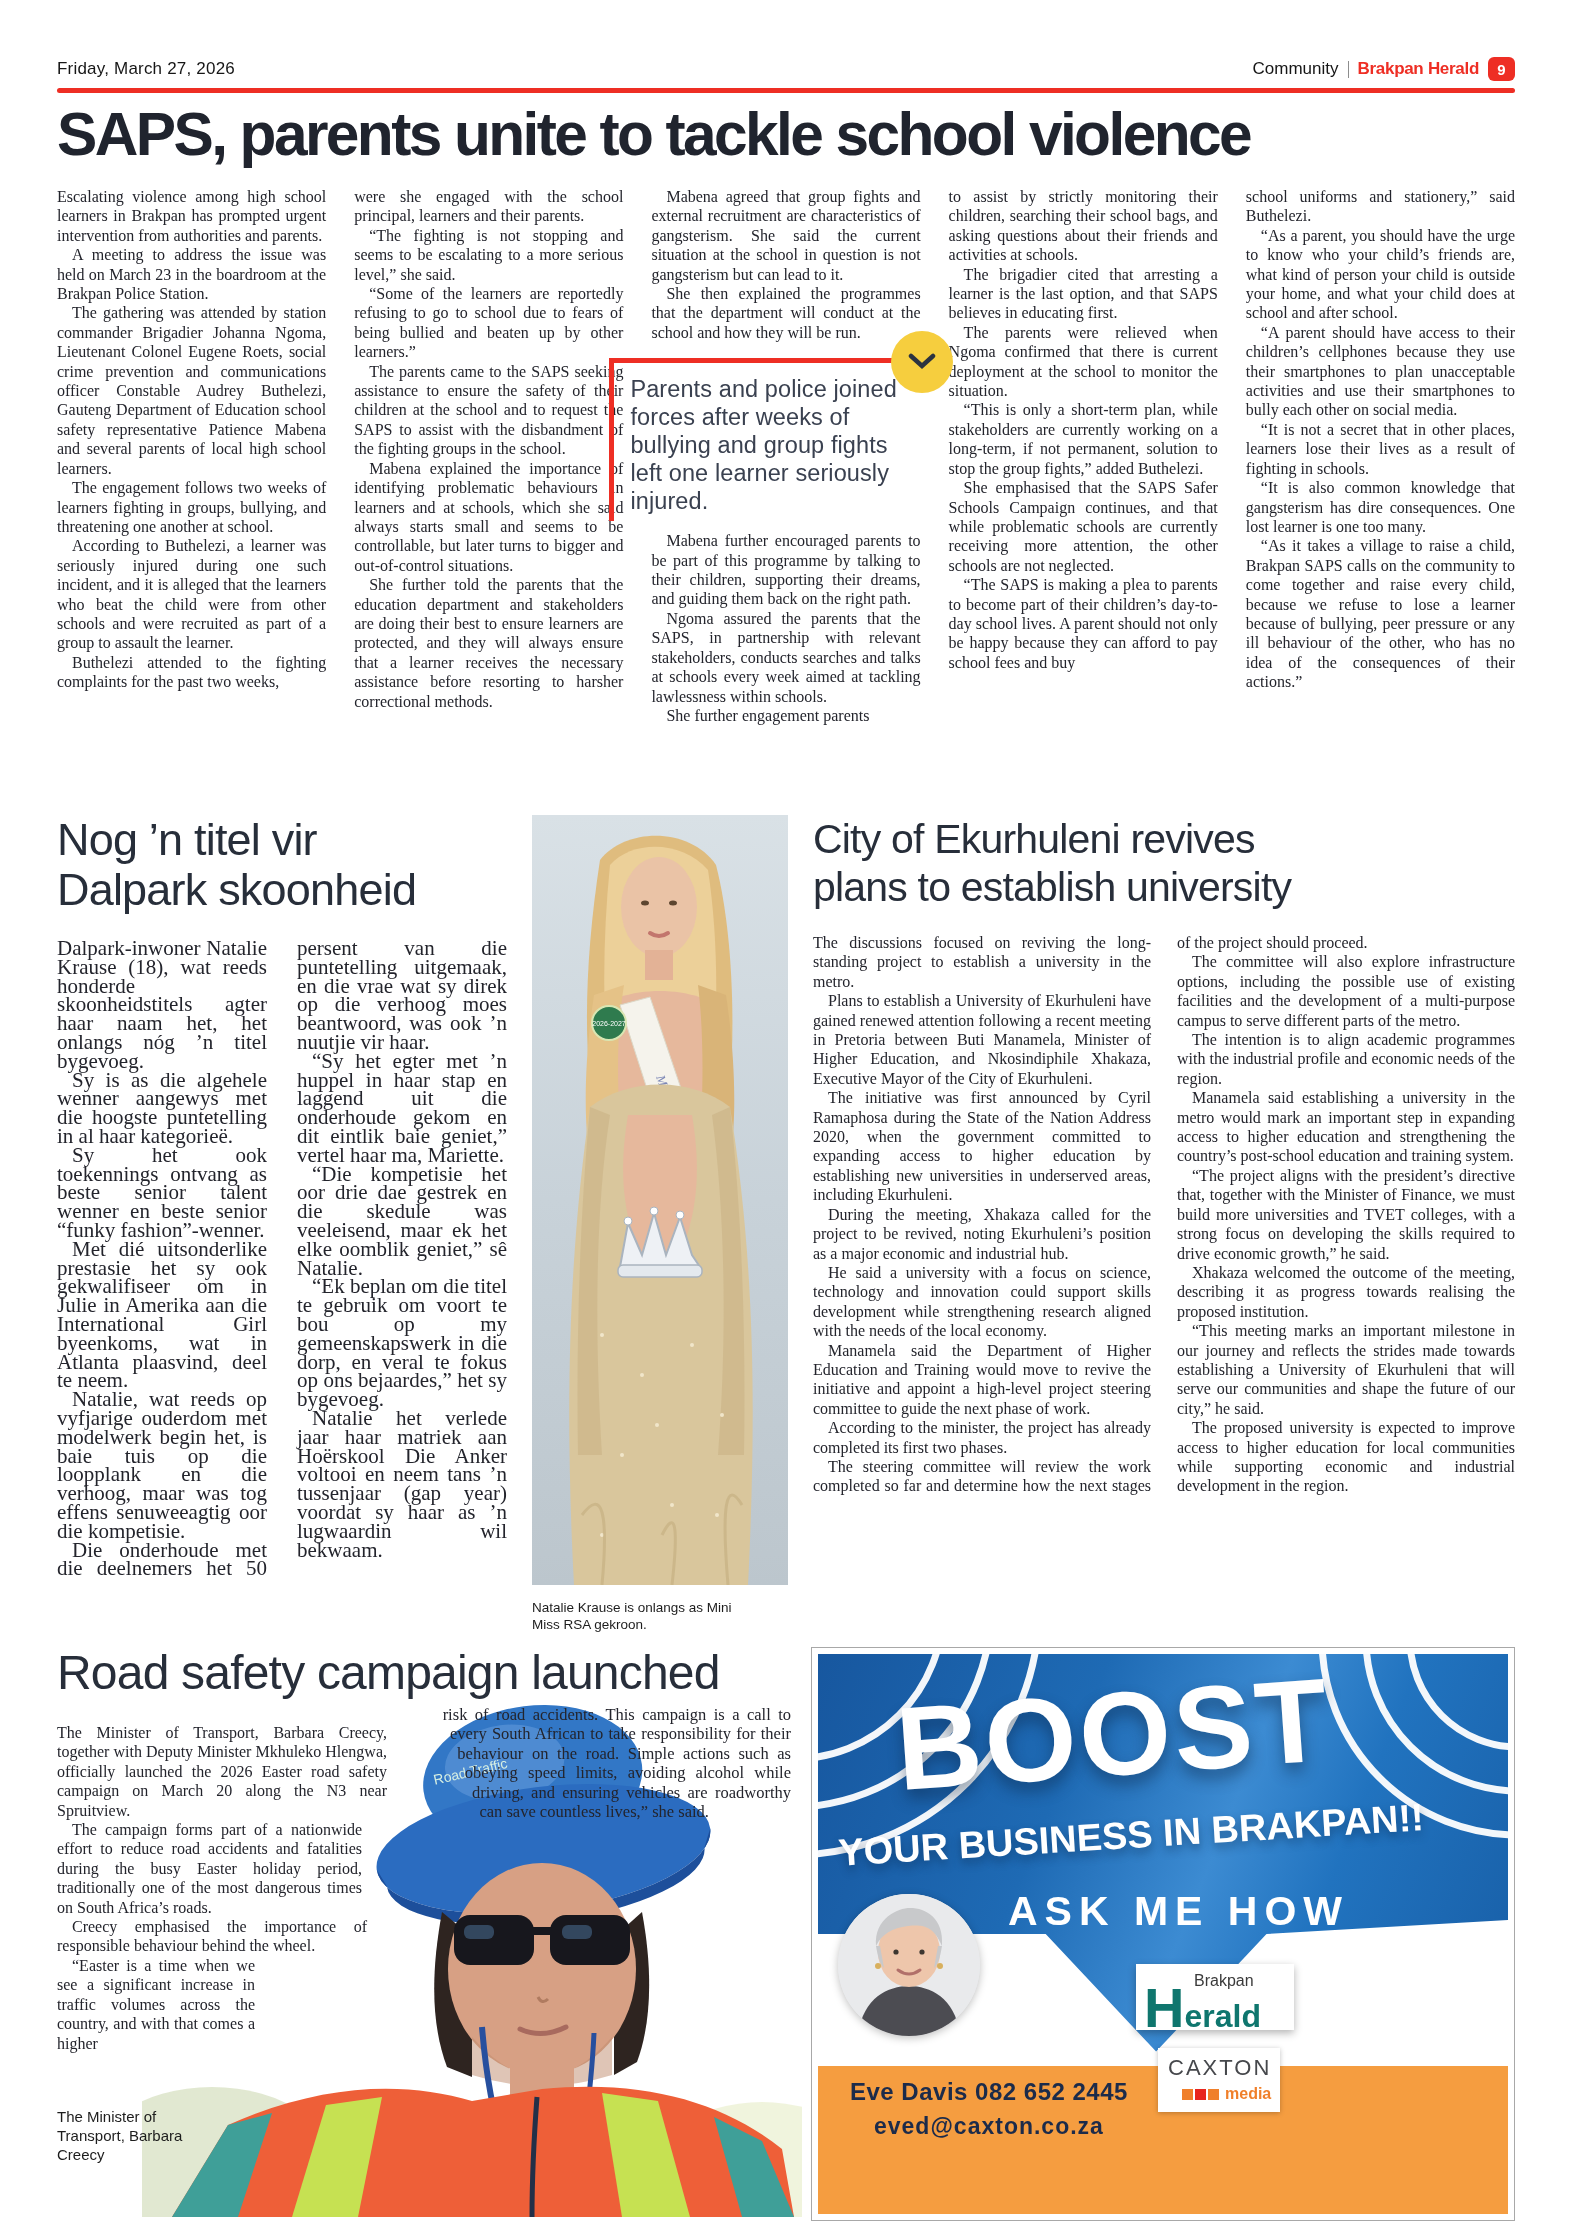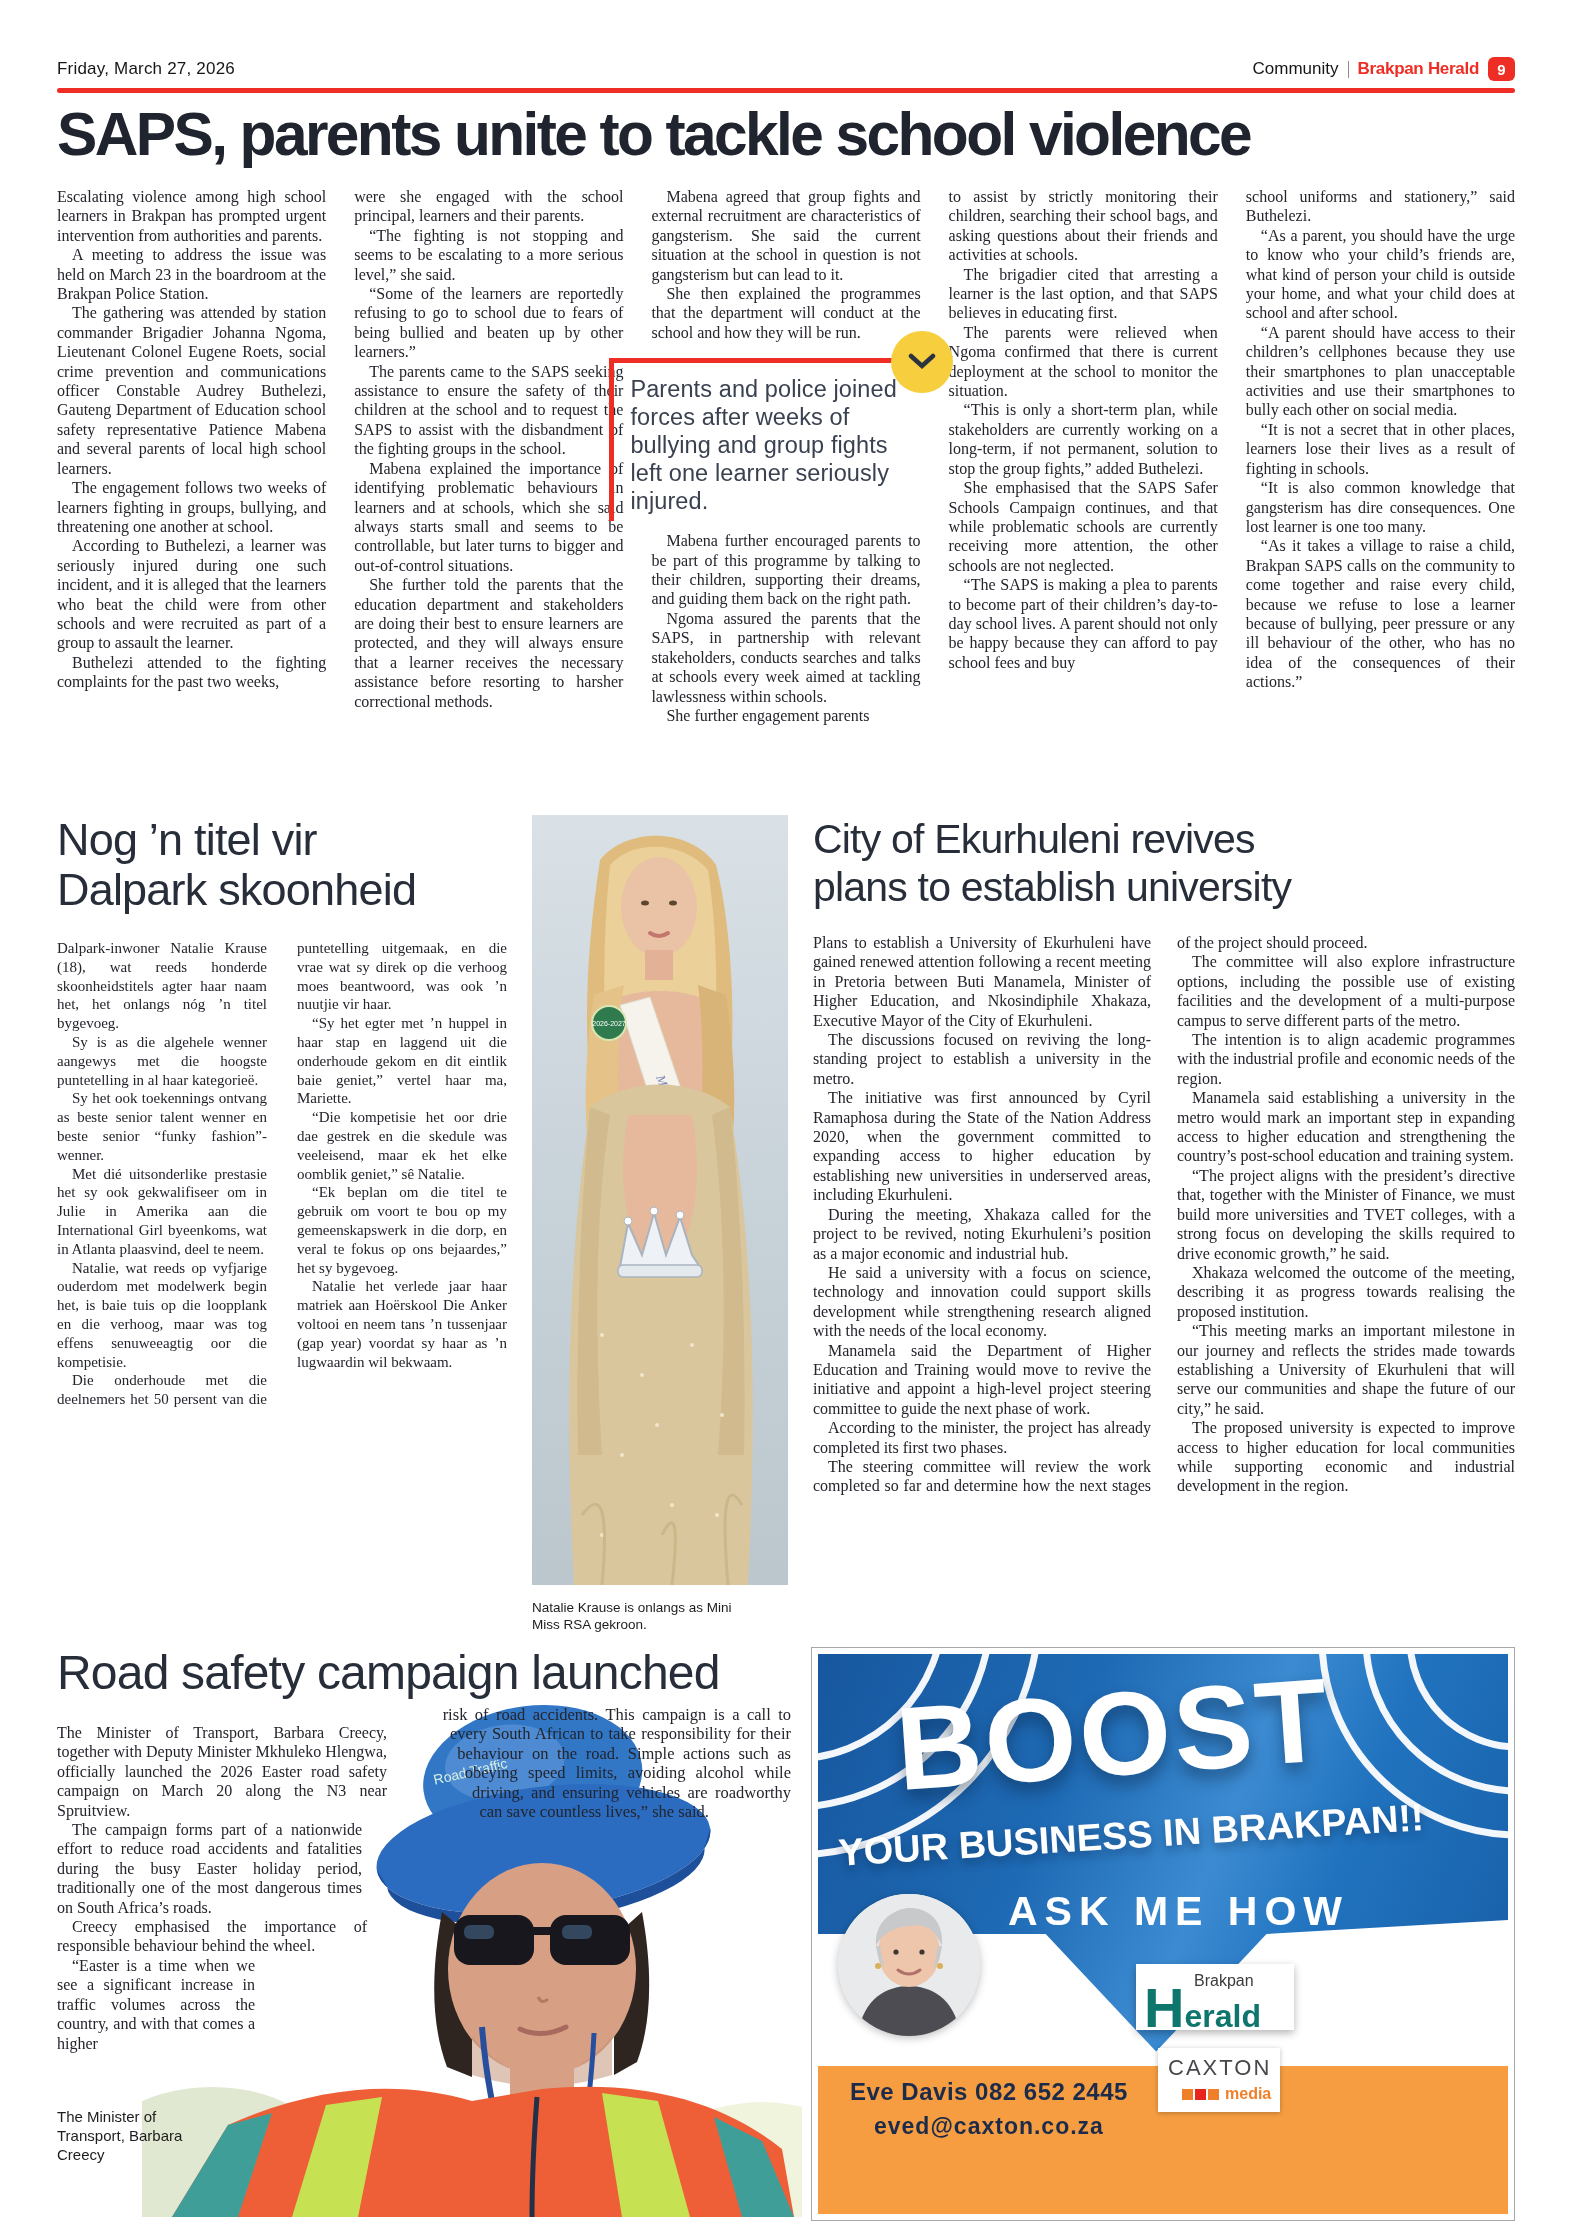--- a/index.html
+++ b/index.html
@@ -33,21 +33,21 @@
            letter-spacing:.1px; text-align:left; }
   .quote-circle { position:absolute; top:-32px; right:-30px; width:62px; height:62px; border-radius:50%;
                   background:#f6ce3e; display:flex; align-items:center; justify-content:center; }
 
   
   .mid-band { margin-top:16px; display:grid; grid-template-columns:450px 256px 702px; column-gap:25px; }
   .sec-head { font-weight:400; color:#272e3a; letter-spacing:-.8px; }
   .dalpark .sec-head { font-size:45px; line-height:50px; }
   .univ .sec-head { font-size:41px; line-height:48px; }
   .afr-body { margin-top:24px; height:648px; overflow:hidden; columns:2; column-gap:30px; }
-  .afr-body p { font-size:15px; line-height:18.8px; }
+  .afr-body p { font-size:21px; line-height:18.8px; }
   .univ-body { margin-top:22px; height:656px; overflow:hidden; columns:2; column-gap:26px; }
   .natalie figcaption { margin-top:10px; font-size:13.5px; line-height:17px; color:#1d1d1d; width:208px; }
 
   
   .road-band { margin-top:14px; display:grid; grid-template-columns:741px 704px; column-gap:13px; height:574px; }
   .road-left { position:relative; }
   .road-head { position:absolute; left:0; top:0; font-size:48px; line-height:52px; font-weight:400;
                color:#272e3a; letter-spacing:-.8px; white-space:nowrap; }
   .rs-photo { position:absolute; left:85px; top:50px; z-index:0; }
   .rs-col1 { position:absolute; left:0; top:76px; width:330px; z-index:1; }
@@ -236,22 +236,22 @@
       </svg>
       <figcaption>Natalie Krause is onlangs as Mini Miss RSA gekroon.</figcaption>
     </figure>
 
     <div class="univ">
       <h2 class="sec-head">
         <span>City of Ekurhuleni revives</span><br>
         <span>plans to establish university</span>
       </h2>
       <div class="univ-body body-serif noindent-first">
+          <p>The discussions focused on reviving the long-standing project to establish a university in the metro.</p>
           <p>Plans to establish a University of Ekurhuleni have gained renewed attention following a recent meeting in Pretoria between Buti Manamela, Minister of Higher Education, and Nkosindiphile Xhakaza, Executive Mayor of the City of Ekurhuleni.</p>
-          <p>The discussions focused on reviving the long-standing project to establish a university in the metro.</p>
           <p>The initiative was first announced by Cyril Ramaphosa during the State of the Nation Address 2020, when the government committed to expanding access to higher education by establishing new universities in underserved areas, including Ekurhuleni.</p>
           <p>During the meeting, Xhakaza called for the project to be revived, noting Ekurhuleni’s position as a major economic and industrial hub.</p>
           <p>He said a university with a focus on science, technology and innovation could support skills development while strengthening research aligned with the needs of the local economy.</p>
           <p>Manamela said the Department of Higher Education and Training would move to revive the initiative and appoint a high-level project steering committee to guide the next phase of work.</p>
           <p>According to the minister, the project has already completed its first two phases.</p>
           <p>The steering committee will review the work completed so far and determine how the next stages of the project should proceed.</p>
           <p>The committee will also explore infrastructure options, including the possible use of existing facilities and the development of a multi-purpose campus to serve different parts of the metro.</p>
           <p>The intention is to align academic programmes with the industrial profile and economic needs of the region.</p>
           <p>Manamela said establishing a university in the metro would mark an important step in expanding access to higher education and strengthening the country’s post-school education and training system.</p>
           <p>“The project aligns with the president’s directive that, together with the Minister of Finance, we must build more universities and TVET colleges, with a strong focus on developing the skills required to drive economic growth,” he said.</p>

